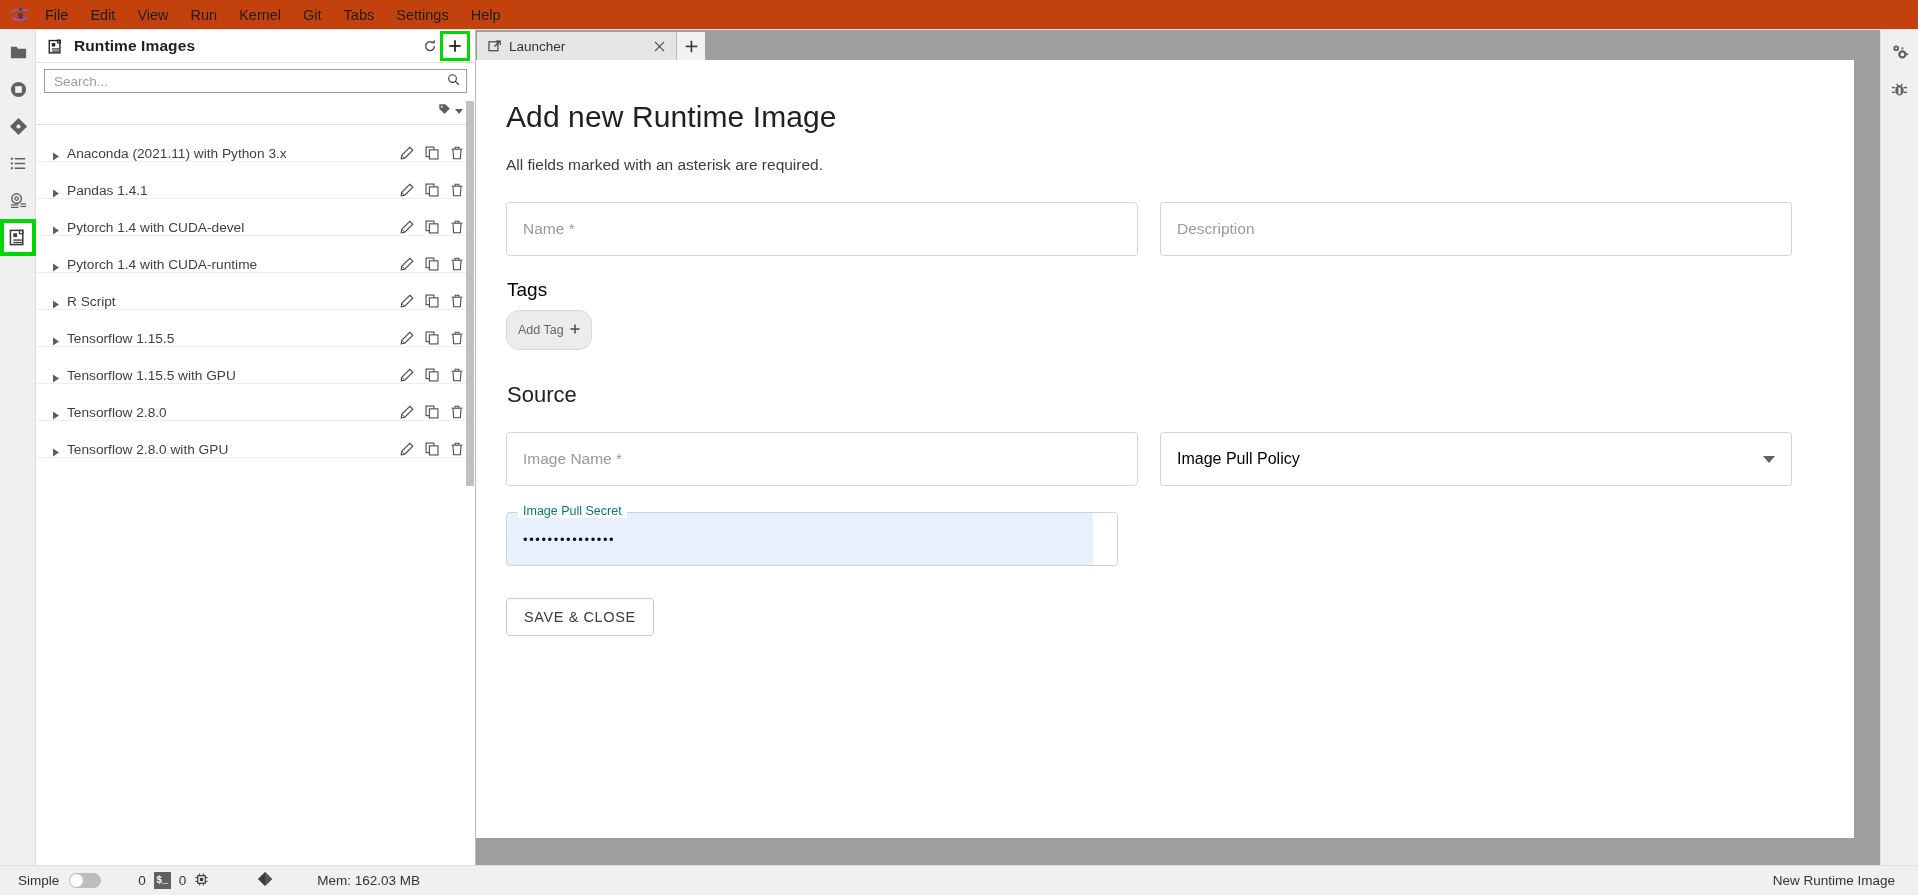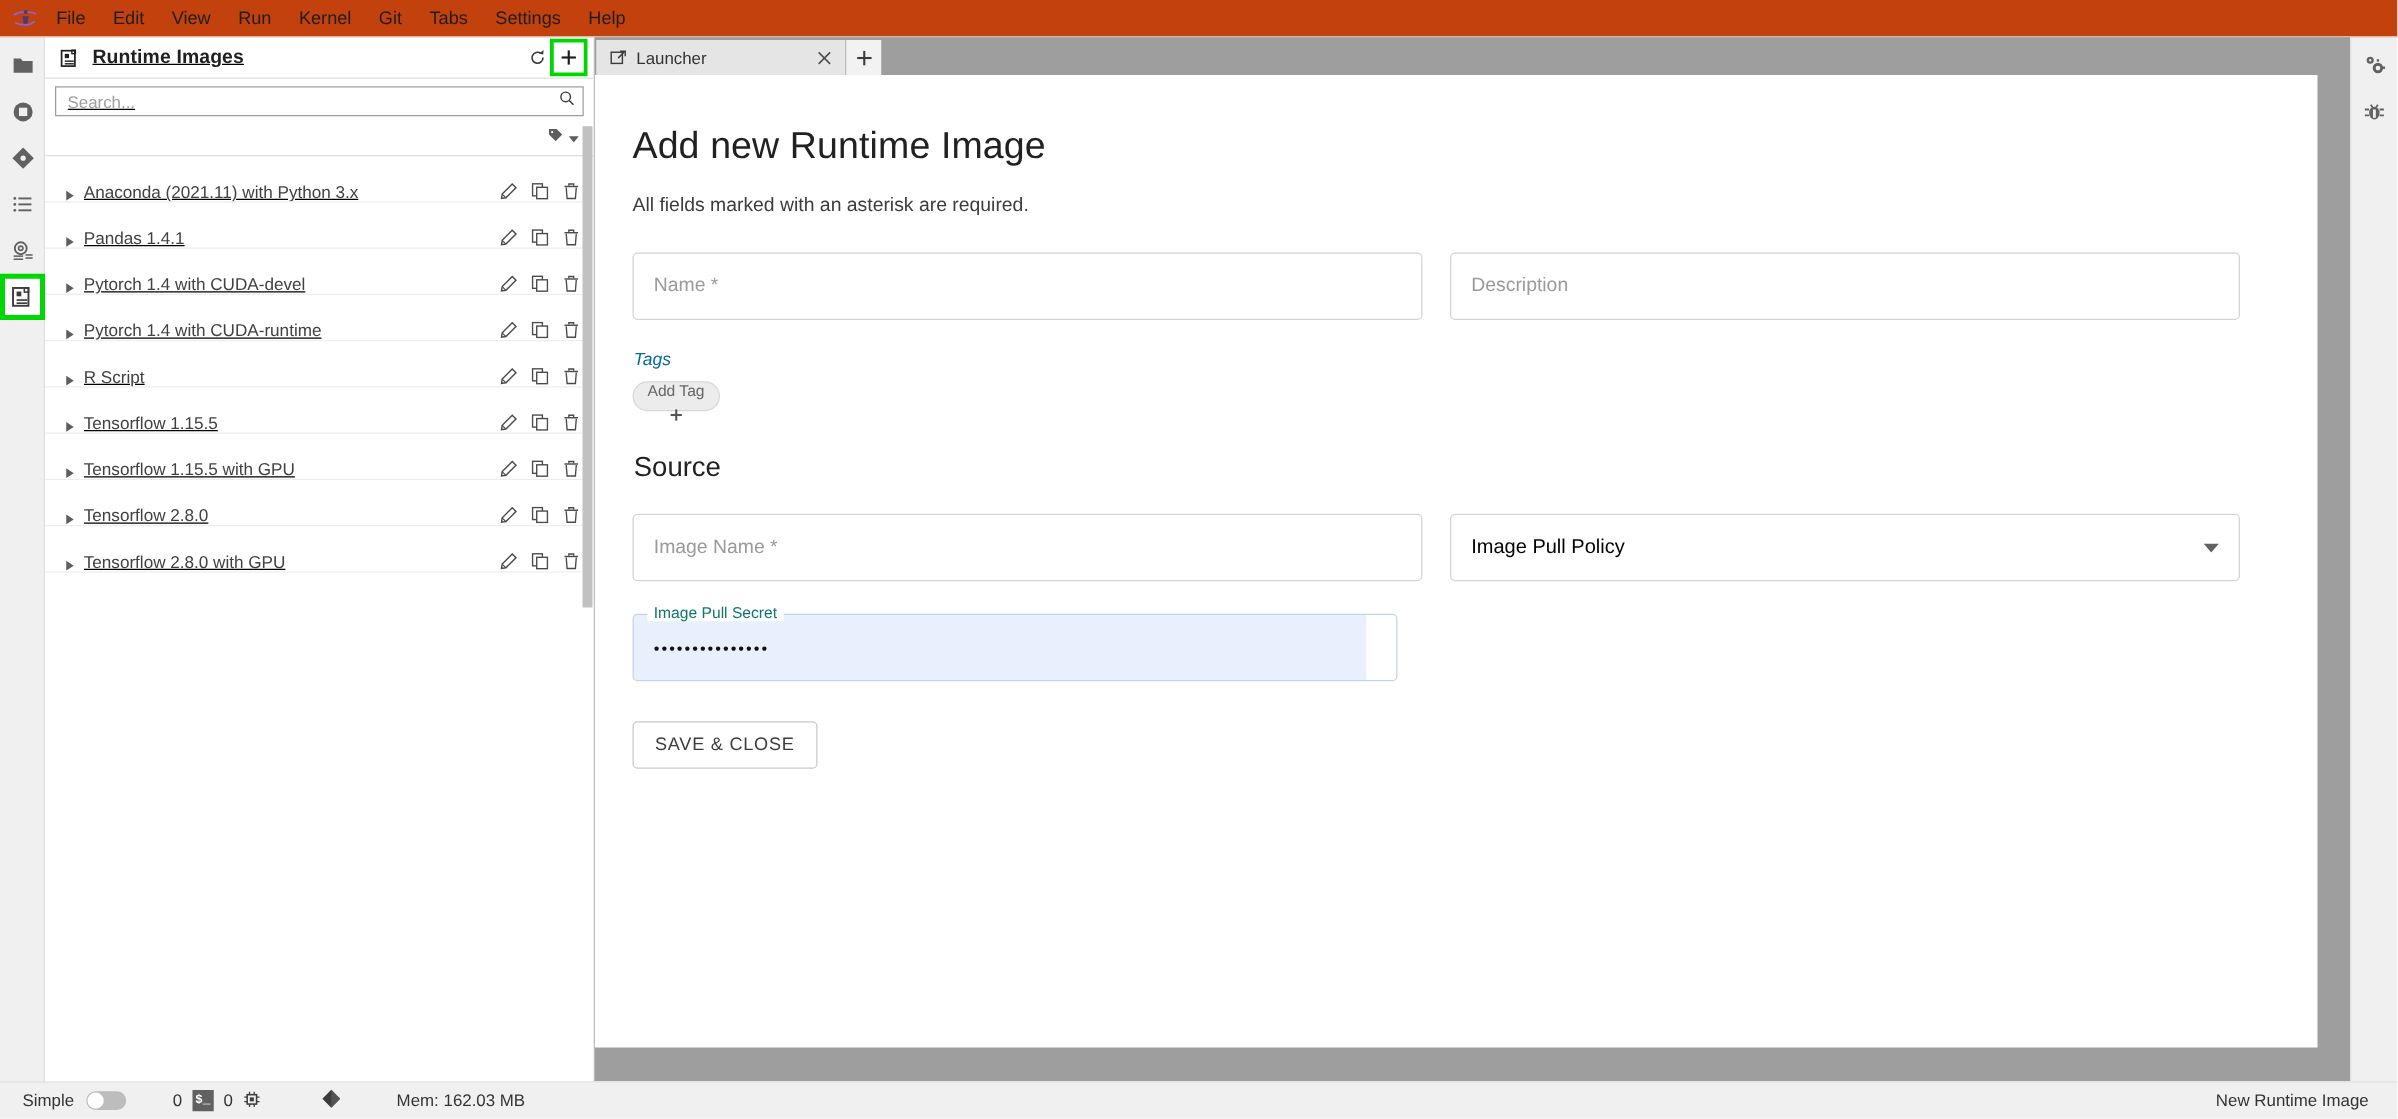--- a/index.html
+++ b/index.html
@@ -52,21 +52,20 @@
     background: #fff;
   }
 
   
   .leftpanel {
     width: 440px; min-width: 440px;
     background: #fff;
     border-right: 1px solid #bdbdbd;
     display: flex; flex-direction: column;
     position: relative;
-    text-decoration: underline;
   }
   .panel-header {
     height: 33px; min-height: 33px;
     display: flex; align-items: center;
     padding: 0 8px 0 12px;
     border-bottom: 1px solid #e0e0e0;
   }
   .panel-header-icon { margin-right: 9px; display: flex; align-items:center; }
   .panel-title {
     font-size: 15.5px; font-weight: bold; color: #1f1f1f;
@@ -181,32 +180,30 @@
   .form-row { display: flex; gap: 22px; max-width: 1286px; }
   .field {
     flex: 1; height: 54px;
     border: 1px solid #d4d4d4; border-radius: 4px;
     display: flex; align-items: center;
     padding: 0 16px;
     background: #fff;
   }
   .field .ph { font-size: 15.5px; color: #9a9a9a; }
   .tags-label {
-    font-size: 14px; color: #0369a1;
+    font-size: 19px; color: #000000;
     margin: 23px 0 9px 1px;
-    font-style: italic;
   }
   .add-tag {
     display: inline-flex; align-items: center; gap: 6px;
-    height: 24px; padding: 0 11px;
+    height: 40px; padding: 0 11px;
     background: #ececec; border: 1px solid #d8d8d8;
     border-radius: 13px;
     font-size: 12.5px; color: #666;
     cursor: pointer;
-    flex-direction: column;
   }
   .section-title {
     font-size: 22px; font-weight: normal; color: #212121;
     margin: 32px 0 24px 1px;
   }
   .select-field {
     flex: 1; height: 54px;
     border: 1px solid #d4d4d4; border-radius: 4px;
     display: flex; align-items: center; justify-content: space-between;
     padding: 0 16px;

